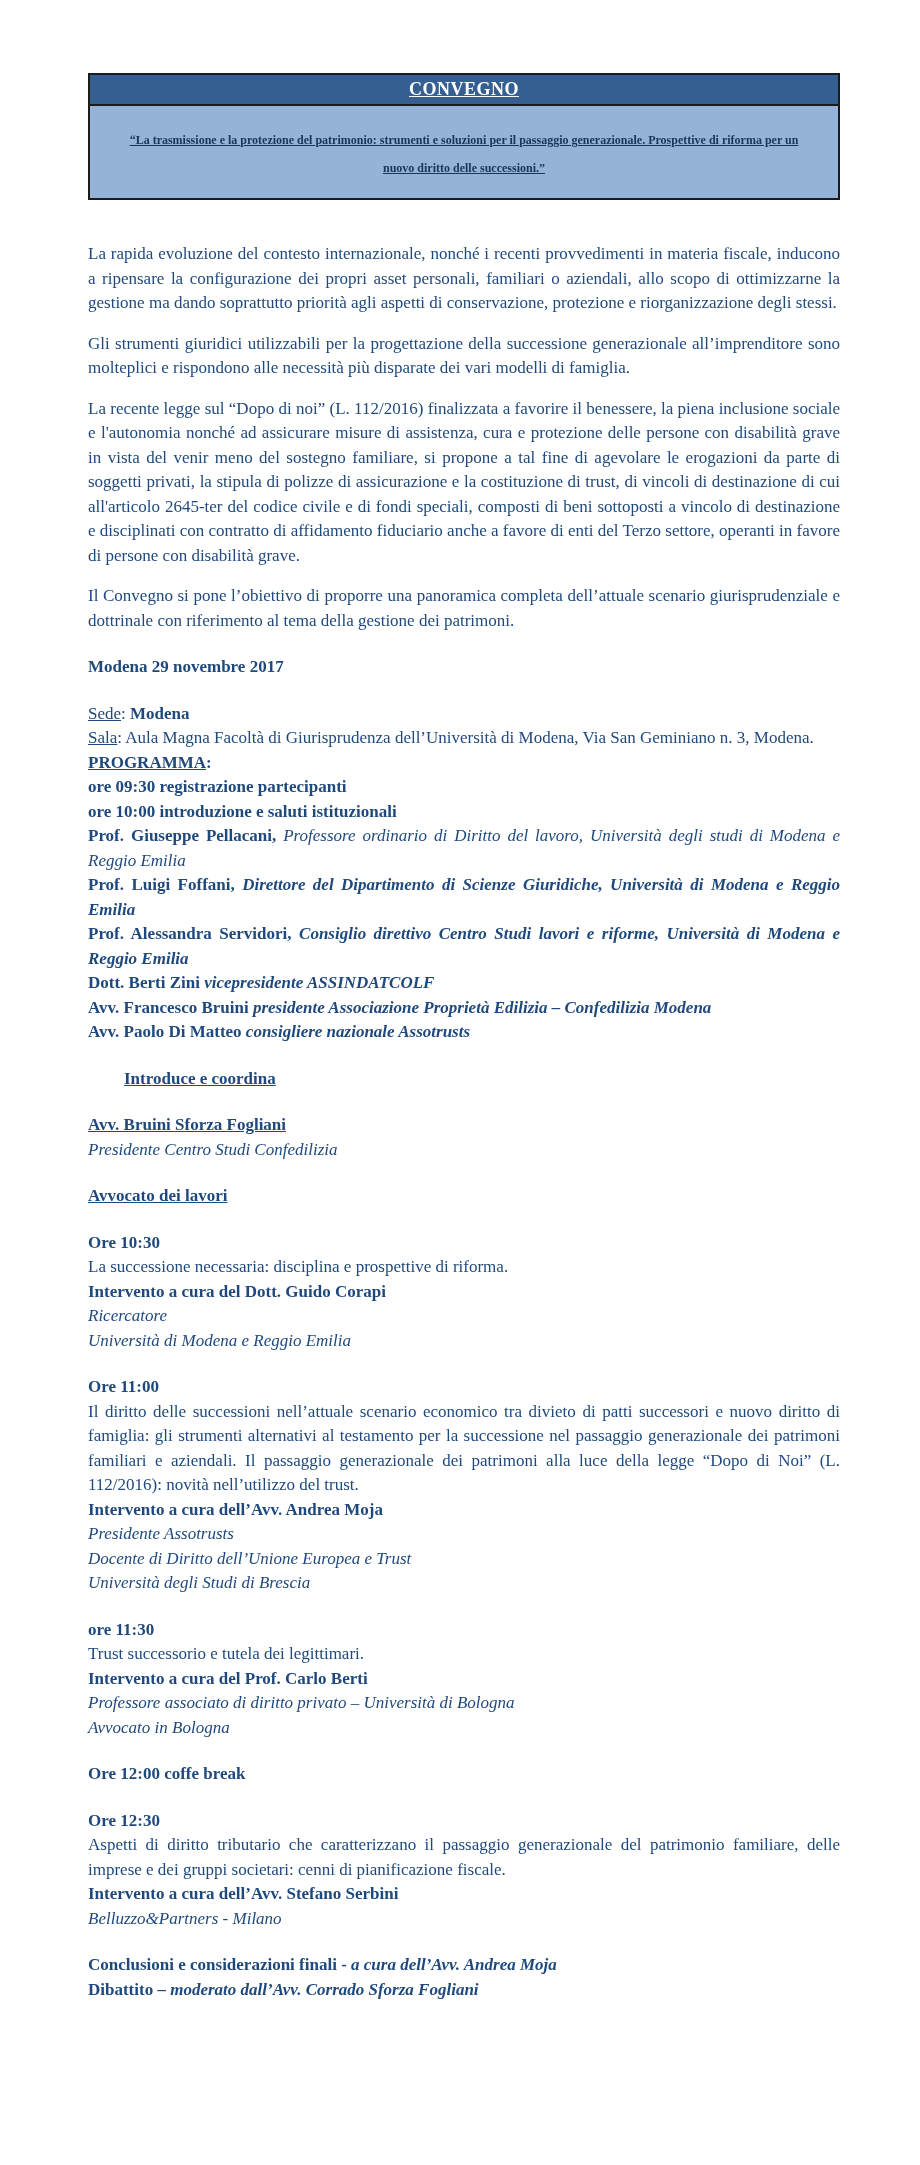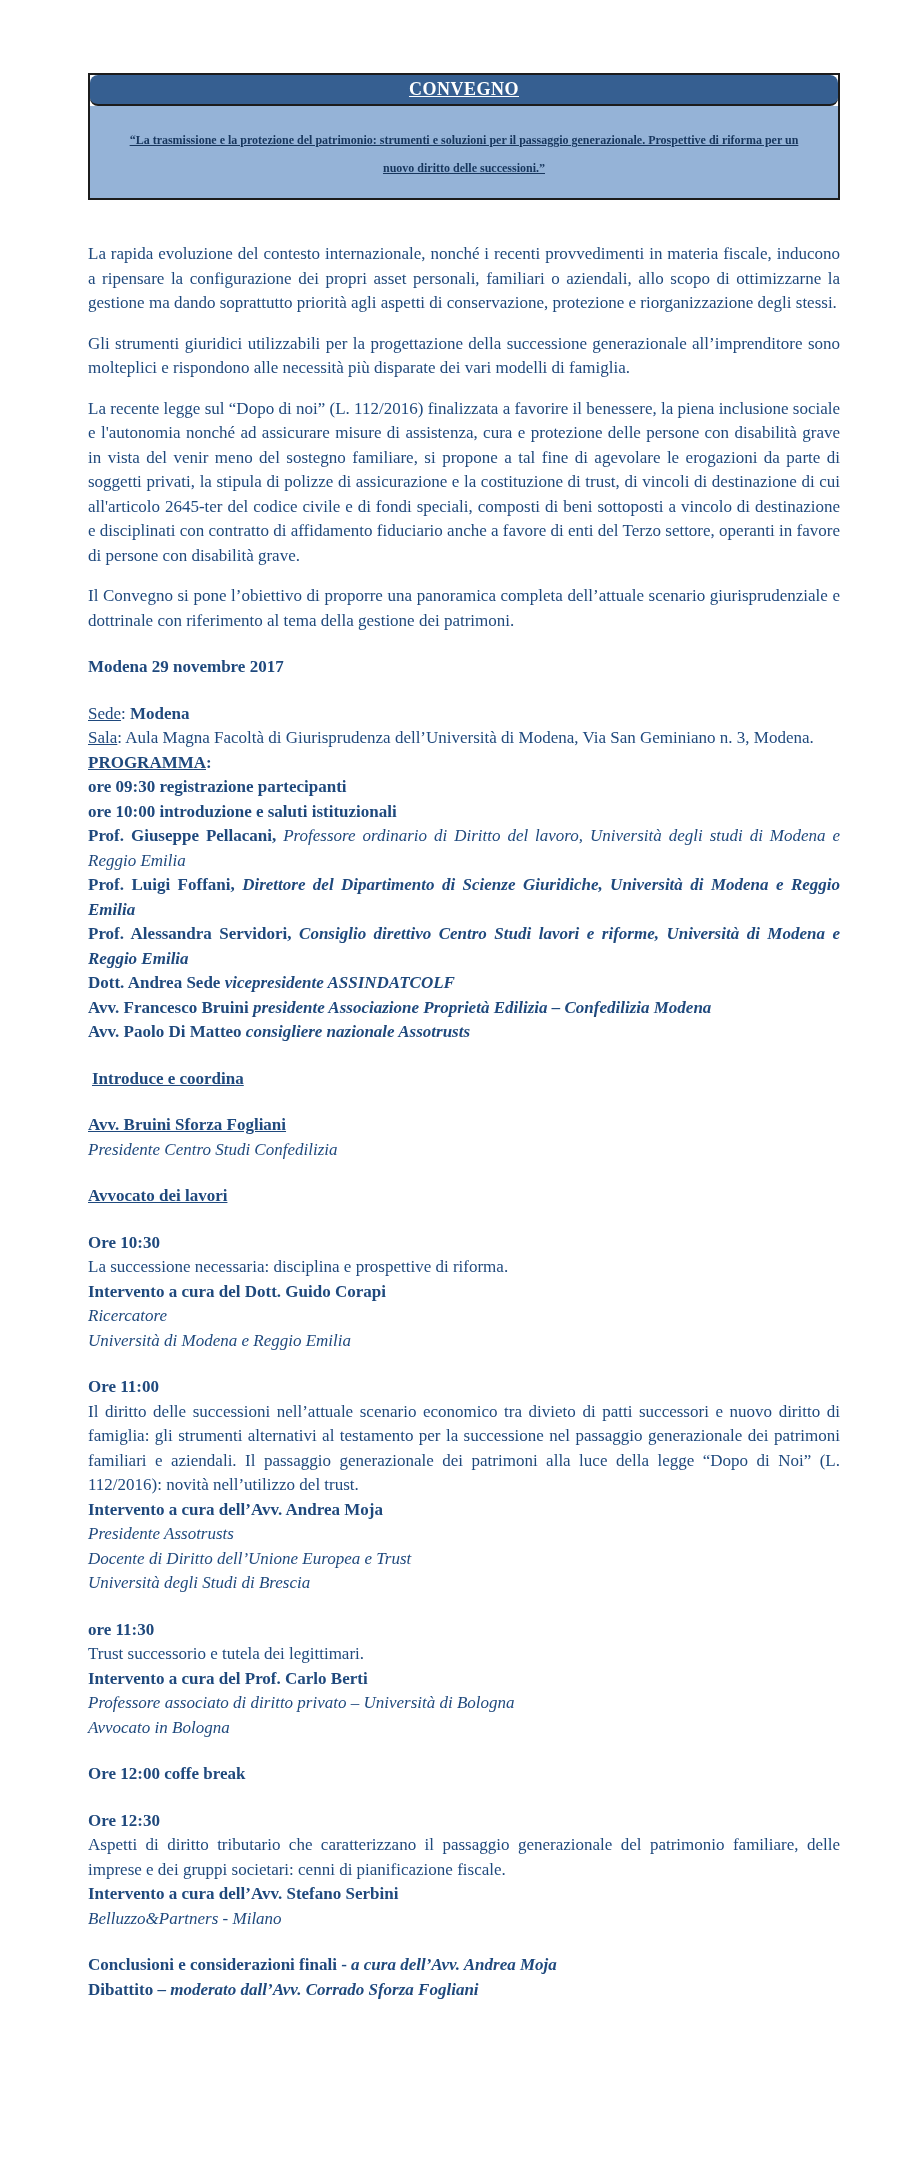--- a/index.html
+++ b/index.html
@@ -25,21 +25,20 @@
     background: #365F91;
     color: #ffffff;
     text-align: center;
     font-weight: bold;
     font-size: 18px;
     line-height: 22px;
     padding: 3px 0 4px 0;
     border-bottom: 2px solid #1c1c1c;
     text-decoration: underline;
     letter-spacing: 0.5px;
-    border-radius: 8px;
   }
   .header-subtitle {
     background: #95B3D7;
     color: #17365D;
     text-align: center;
     font-weight: bold;
     font-size: 12px;
     line-height: 28px;
     padding: 20px 26px 16px 26px;
     text-decoration: underline;
@@ -47,21 +46,21 @@
   
   p, .line { margin: 0; }
   .just { text-align: justify; }
   .b  { font-weight: bold; }
   .i  { font-style: italic; font-weight: normal; }
   .bi { font-style: italic; font-weight: bold; }
   .u  { text-decoration: underline; }
   .para { margin-bottom: 16px; }
   .gap  { }
   .gap-lg { margin-top: 22px; }
-  .indent-sm { padding-left: 4px; }
+  .indent-sm { padding-left: 4px; margin-left: 32px; }
 </style>
 </head>
 <body>
 
 <div class="page">
 
   <div class="header-box">
     <div class="header-title">CONVEGNO</div>
     <div class="header-subtitle">“La trasmissione e la protezione del  patrimonio: strumenti e soluzioni per il passaggio generazionale. Prospettive di riforma per un nuovo diritto delle successioni.”</div>
   </div>
@@ -92,21 +91,21 @@
   </div>
   <div class="just gap">
     <span class="b">Prof. Luigi Foffani,</span>
     <span class="bi">Direttore del Dipartimento di Scienze Giuridiche, Università di Modena e Reggio Emilia</span>
   </div>
   <div class="just gap">
     <span class="b">Prof. Alessandra Servidori,</span>
     <span class="bi">Consiglio direttivo Centro Studi lavori e riforme, Università di Modena e Reggio Emilia</span>
   </div>
   <div class="just gap">
-    <span class="b">Dott. Andrea Sede</span>
+    <span class="b">Dott. Berti Zini</span>
     <span class="bi">vicepresidente ASSINDATCOLF</span>
   </div>
   <div class="just gap">
     <span class="b">Avv. Francesco Bruini</span>
     <span class="bi">presidente Associazione Proprietà Edilizia – Confedilizia Modena</span>
   </div>
   <div class="just gap">
     <span class="b">Avv. Paolo Di Matteo</span>
     <span class="bi">consigliere nazionale Assotrusts</span>
   </div>

